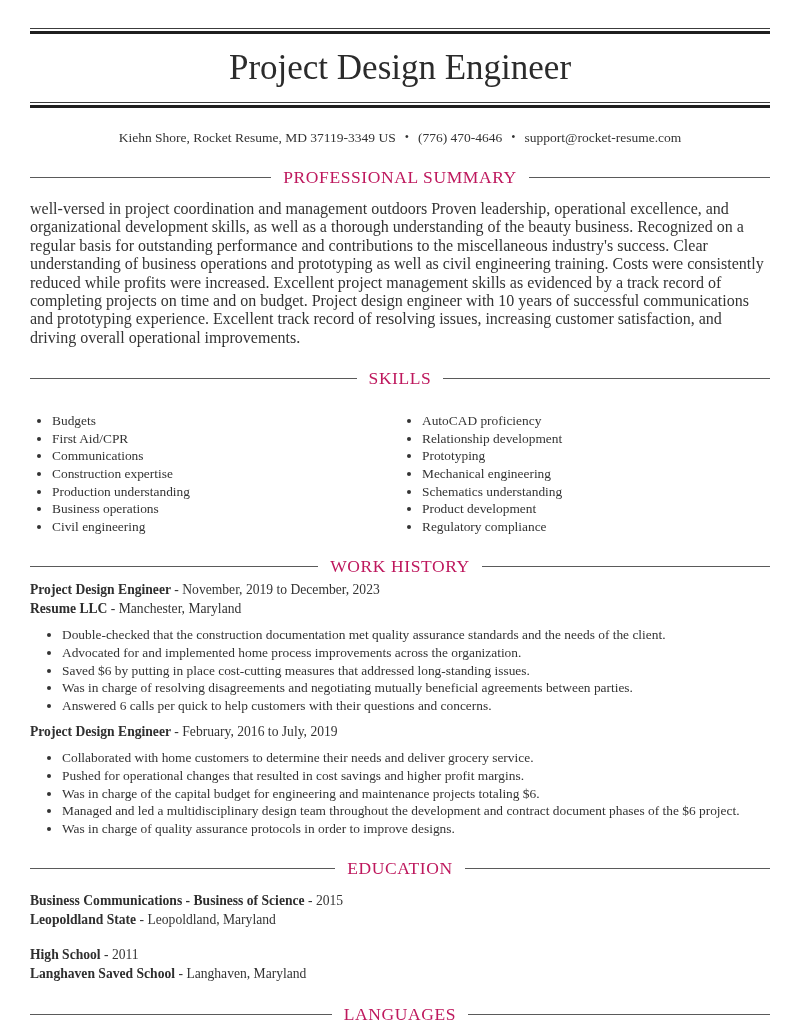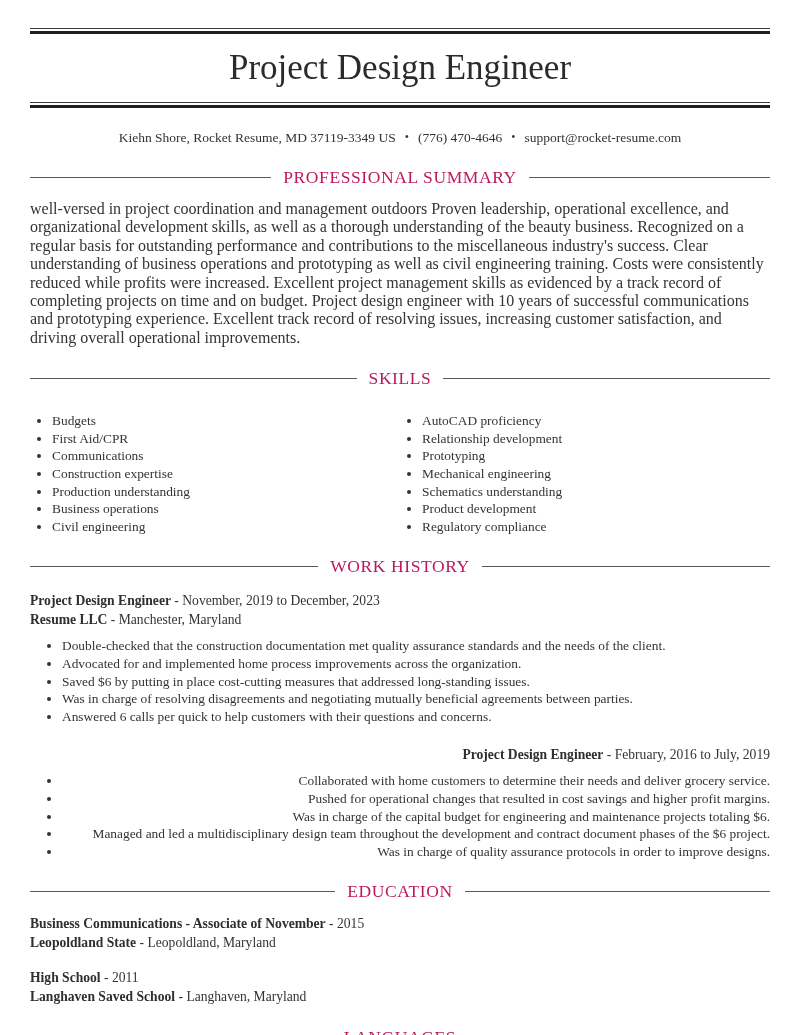--- a/index.html
+++ b/index.html
@@ -80,22 +80,22 @@
     padding-left: 22px;
   }
   ul.dotted {
     list-style: disc;
   }
   ul.dotted li {
     font-size: 13.4px;
     line-height: 17.6px;
     color: #333;
   }
-  .job { margin-top: 14px; }
-  .job + .job { margin-top: 20px; text-align: right; }
+  .job { margin-top: 3px; }
+  .job + .job { margin-top: 8px; }
   .heading-line {
     margin: 0;
     font-size: 13.6px;
     line-height: 19px;
     color: #333;
   }
   .heading-line b { color: #2f2f2f; }
   .job ul {
     margin: 8px 0 0 0;
     padding-left: 32px;
@@ -178,21 +178,21 @@
       </ul>
   </div>
 
   <div class="section-header">
     <span class="line"></span>
     <span class="text">EDUCATION</span>
     <span class="line"></span>
   </div>
 
   <div class="edu-entry">
-    <p class="heading-line"><b>Business Communications - Associate of November</b><span> - </span><span>2015</span></p>
+    <p class="heading-line"><b>Business Communications - Business of Science</b><span> - </span><span>2015</span></p>
     <p class="heading-line"><b>Leopoldland State</b><span> - </span><span>Leopoldland, Maryland</span></p>
   </div>
 
   <div class="edu-entry">
     <p class="heading-line"><b>High School</b><span> - </span><span>2011</span></p>
     <p class="heading-line"><b>Langhaven Saved School</b><span> - </span><span>Langhaven, Maryland</span></p>
   </div>
 
   <div class="languages">
     <div class="section-header">

